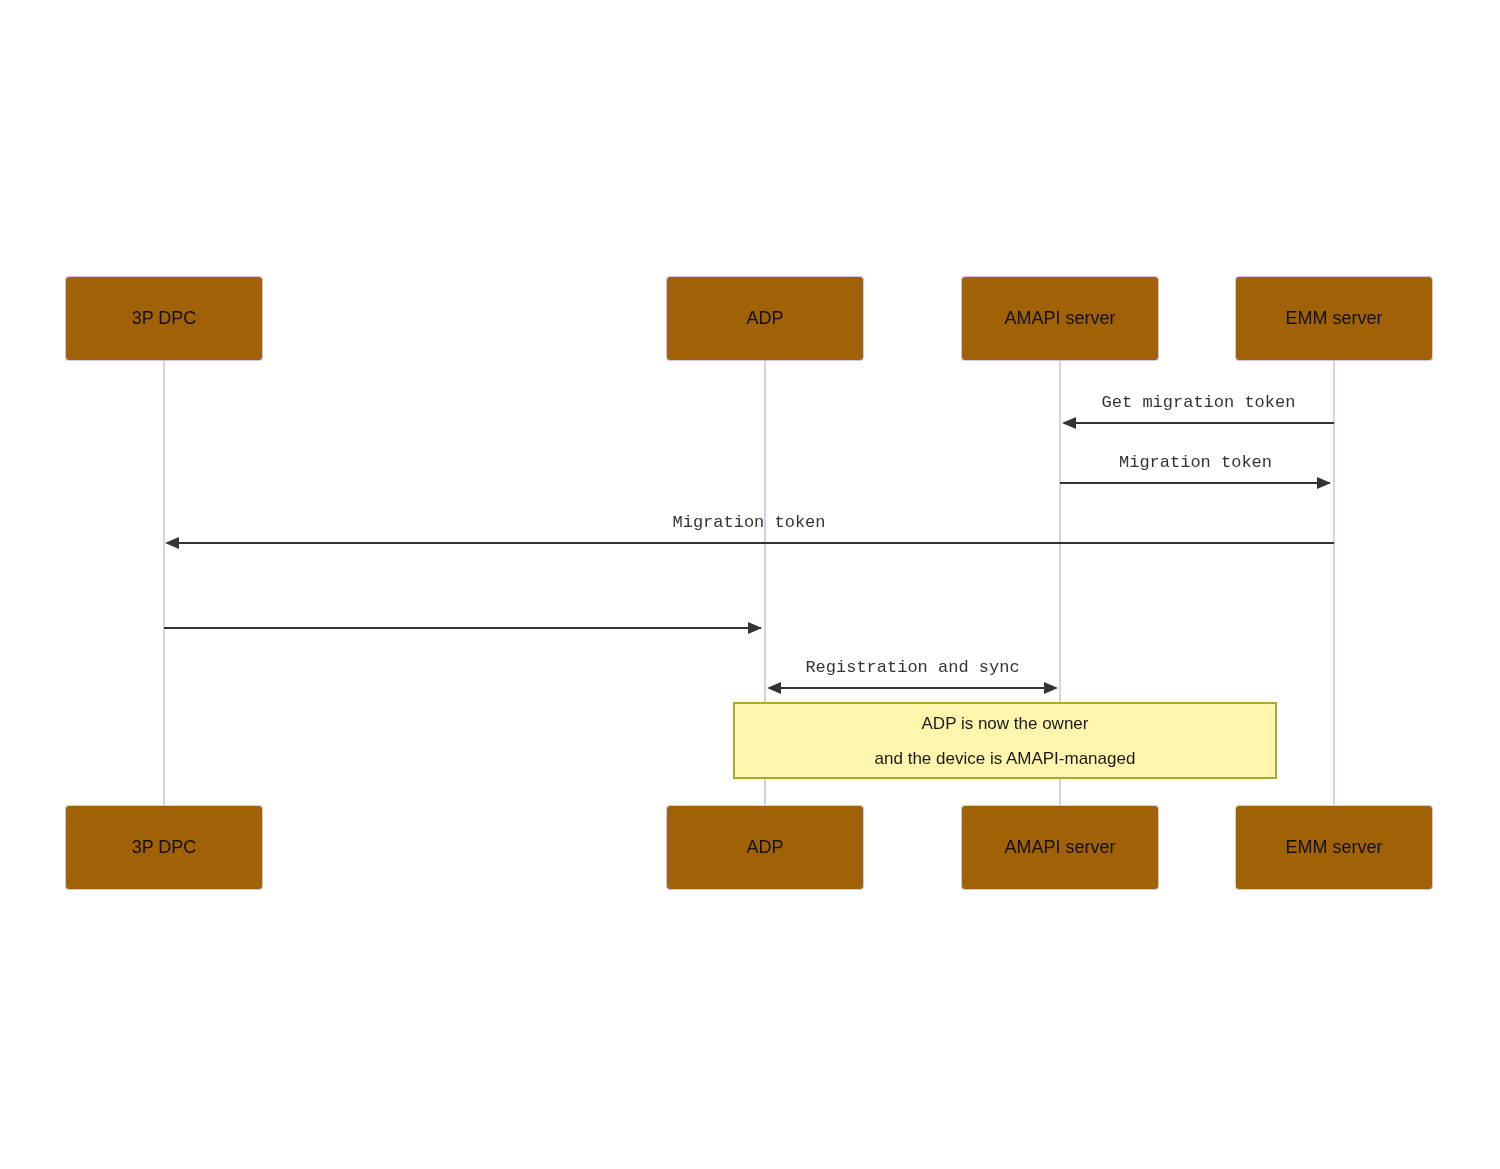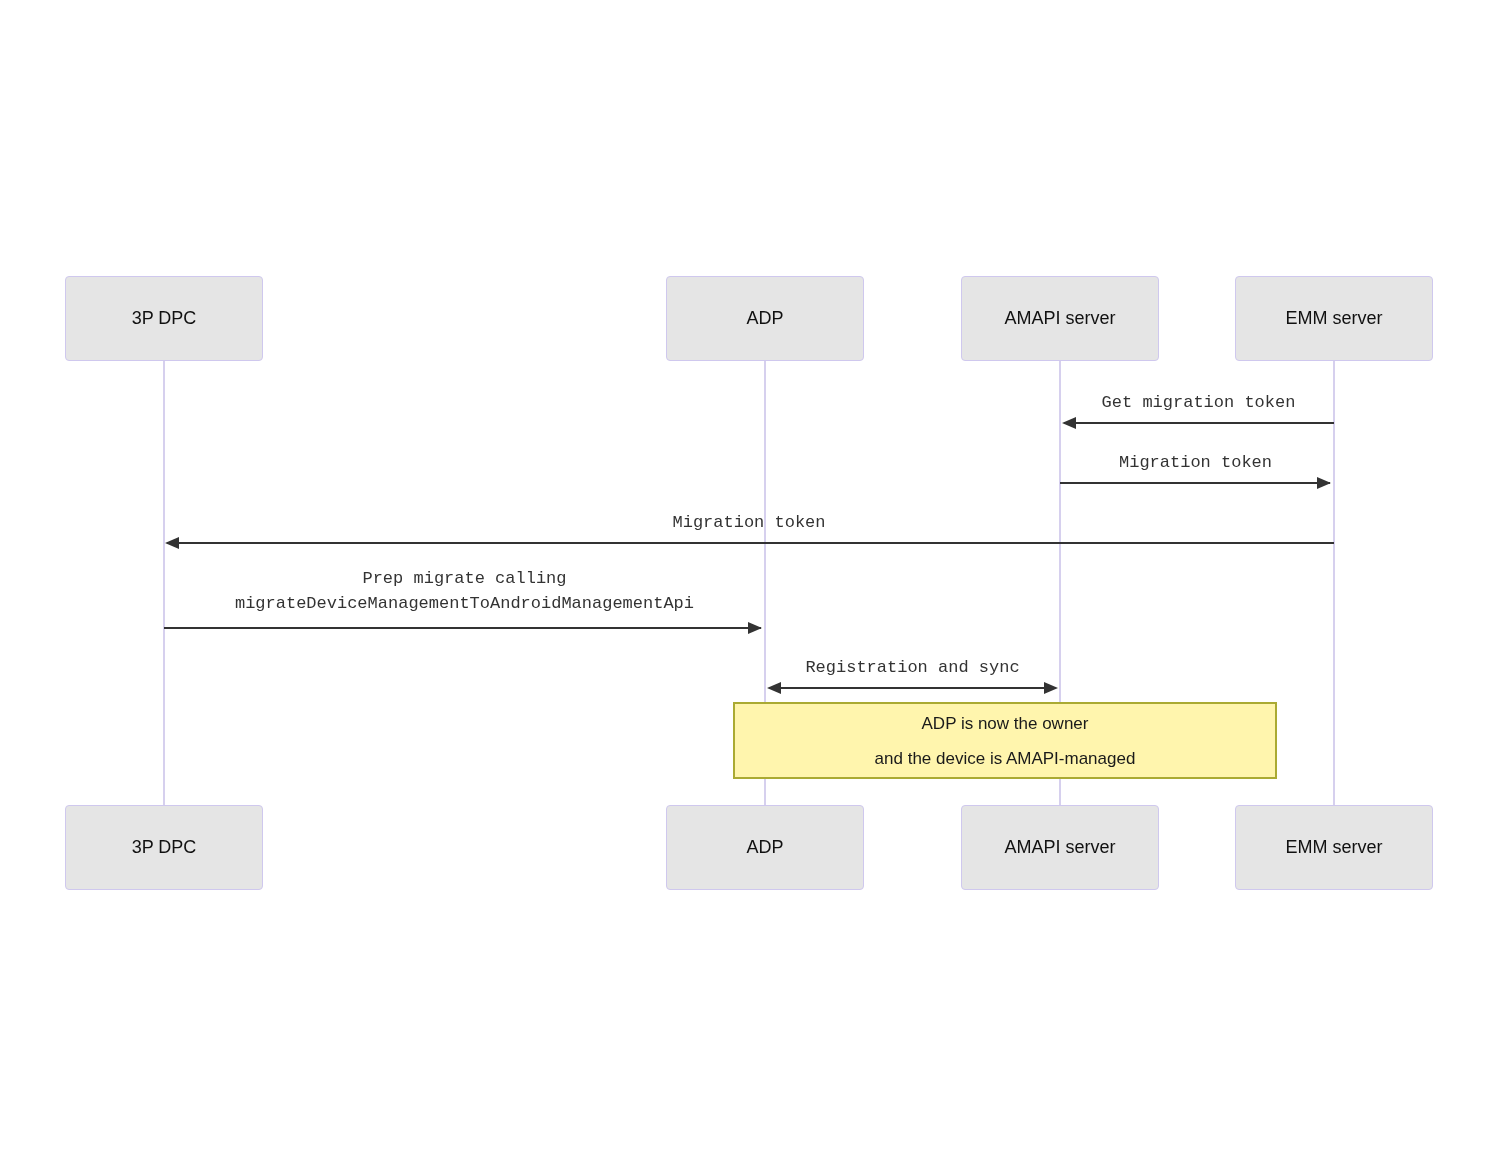--- a/index.html
+++ b/index.html
@@ -6,21 +6,21 @@
   #canvas {
     position:relative;
     width:1500px; height:1169px;
     background:#ffffff;
     font-family:"Liberation Sans", "DejaVu Sans", sans-serif;
     overflow:hidden;
   }
   .actor-box {
     position:absolute;
     width:198px; height:85px;
-    background:#e5e5e5;
+    background:#a16207;
     border:1px solid #CFC8EE;
     border-radius:4px;
     display:flex; align-items:center; justify-content:center;
     font-size:18px; color:#111111;
     box-sizing:border-box;
   }
   .lifeline {
     position:absolute;
     top:361px; height:445px; width:2px;
     background:#D6D0EE;
@@ -84,22 +84,20 @@
   <div class="ah left" style="left:1062px; top:417px;"></div>
 
   <div class="msg-label" style="left:1060px; top:450px; width:271px;">Migration token</div>
   <div class="msg-line" style="left:1060px; top:482px; width:270px;"></div>
   <div class="ah right" style="left:1317px; top:477px;"></div>
 
   <div class="msg-label" style="left:164px; top:510px; width:1170px;">Migration token</div>
   <div class="msg-line" style="left:167px; top:542px; width:1167px;"></div>
   <div class="ah left" style="left:165px; top:537px;"></div>
 
-  <div class="msg-label" style="left:164px; top:566px; width:601px;">Prep migrate calling
-migrateDeviceManagementToAndroidManagementApi</div>
   <div class="msg-line" style="left:164px; top:627px; width:597px;"></div>
   <div class="ah right" style="left:748px; top:622px;"></div>
 
   <div class="msg-label" style="left:765px; top:655px; width:295px;">Registration and sync</div>
   <div class="msg-line" style="left:770px; top:687px; width:285px;"></div>
   <div class="ah left" style="left:767px; top:682px;"></div>
   <div class="ah right" style="left:1044px; top:682px;"></div>
 
   <div class="note-box">ADP is now the owner
 and the device is AMAPI-managed</div>

